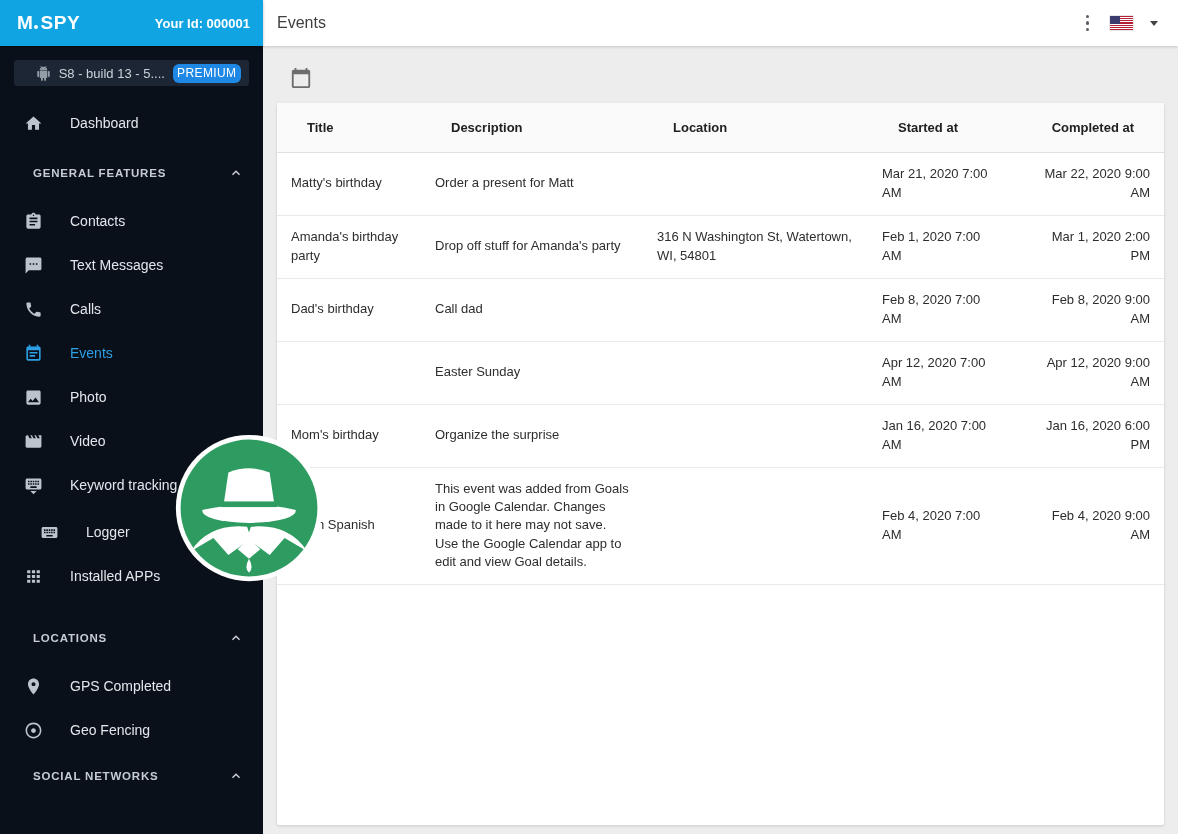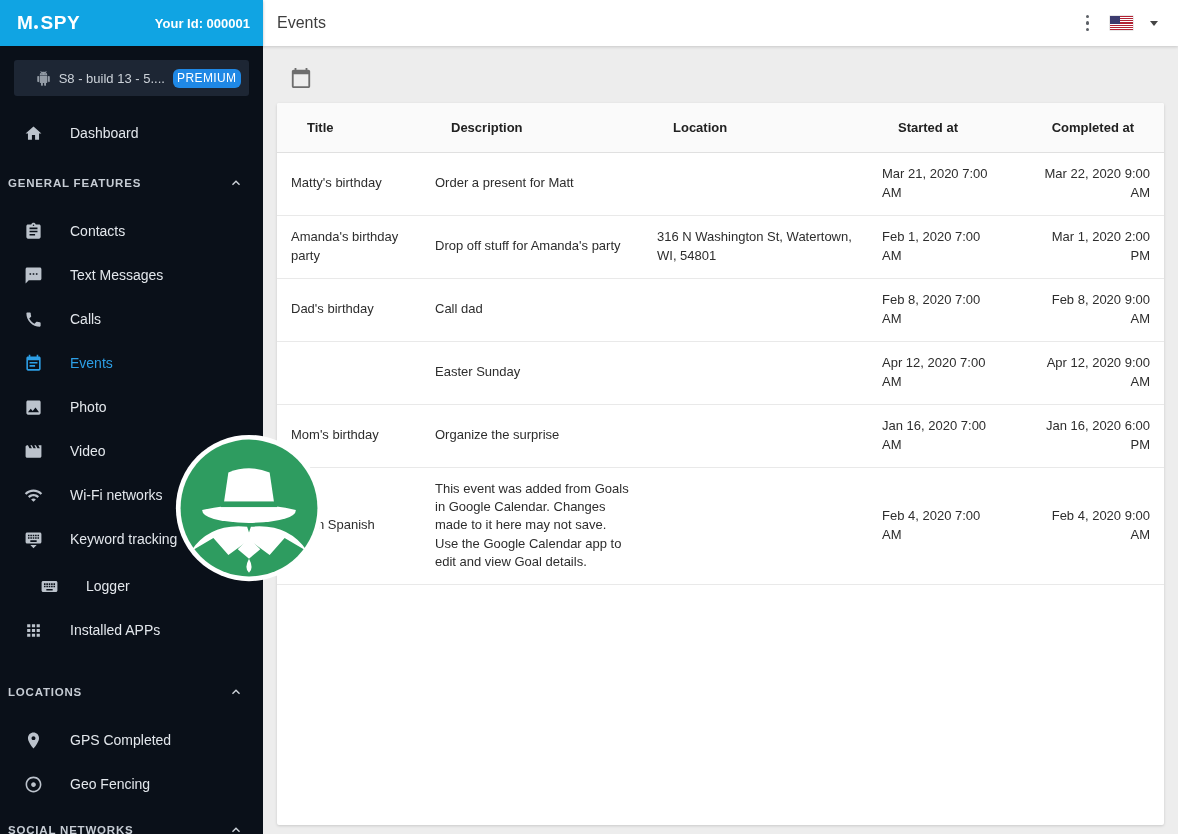--- a/index.html
+++ b/index.html
@@ -23,37 +23,37 @@
   .kebab i { width:3.5px; height:3.5px; background:#5c6066; border-radius:50%; }
   .flag { position:relative; width:23px; height:14px;
           background:repeating-linear-gradient(180deg,#b22234 0 1.1px,#fff 1.1px 2.16px);
           box-shadow:0 0 0 .5px rgba(0,0,0,.18); }
   .flag i { position:absolute; left:0; top:0; width:10px; height:7.5px; background:#3c3b6e; }
   .caret { width:0; height:0; border-left:4.5px solid transparent; border-right:4.5px solid transparent;
            border-top:5px solid #454545; }
 
   
   .sidebar { position:absolute; left:0; top:46px; width:263px; height:788px; background:#0a1019; overflow:hidden; z-index:10; }
-  .device-card { margin:14px 14px 0; height:36px; background:#1d2634; border-radius:3px;
+  .device-card { margin:14px 14px 0; height:26px; background:#1d2634; border-radius:3px;
                  display:flex; align-items:center; padding:0 8px 0 22px; gap:0; cursor:pointer; }
   .device-card svg { width:15px; height:15px; fill:#949ca6; flex:none; }
   .device-name { color:#ccd2d9; font-size:13px; flex:1; text-align:center; white-space:nowrap; overflow:hidden; }
   .badge { background:#1f88e5; color:#fff; font-size:12px; font-weight:400; letter-spacing:.4px;
            padding:2.5px 4.5px; border-radius:6px; flex:none; }
 
   .nav { margin-top:15px; }
   .nav-item { height:44px; display:flex; align-items:center; padding:0 16px 0 24px; gap:27px; cursor:pointer; }
   .nav-item .nicon { width:19px; height:19px; color:#bcc3cc; flex:none; display:flex; }
   .nav-item .nicon svg { width:19px; height:19px; fill:currentColor; }
   .nav-item .nlabel { color:#e3e7ec; font-size:14px; }
   .nav-item.active .nicon { color:#2d9fe6; }
   .nav-item.active .nlabel { color:#2d9fe6; }
 
   .nav-section { height:40px; margin-top:8px; margin-bottom:6px; display:flex; align-items:center;
-                 justify-content:space-between; padding:0 19px 0 8px; cursor:pointer;gap:48px; }
+                 justify-content:space-between; padding:0 19px 0 33px; cursor:pointer;gap:48px; }
   .nav-section .slabel { color:#c6ccd4; font-size:11.5px; font-weight:700; letter-spacing:.8px; }
   .nav-section svg { width:16px; height:16px; fill:#cfd5dc; }
   .nav-section.tight { margin-top:20px; }
   .nav-section.cutoff { margin-top:4px; margin-bottom:0; }
   .gap-sm { margin-top:3px;padding-left:40px; }
 
   
   .main { position:absolute; left:263px; top:46px; right:0; bottom:0; background:#ededed; }
   .cal-btn { position:absolute; left:27px; top:21px; width:24px; height:24px; color:#6d6d6d; cursor:pointer; }
   .cal-btn svg { width:22px; height:22px; fill:currentColor; }
@@ -178,28 +178,20 @@
 
       <div class="nav-item">
         <span class="nicon">
             <svg viewBox="0 0 24 24">
               <path d="M18 4l2 4h-3l-2-4h-2l2 4h-3l-2-4H8l2 4H7L5 4H4c-1.1 0-1.99.9-1.99 2L2 18c0 1.1.9 2 2 2h16c1.1 0 2-.9 2-2V4h-4z"></path>
             </svg>
           </span>
         <span class="nlabel">Video</span>
       </div>
 
-      <div class="nav-item">
-        <span class="nicon">
-            <svg viewBox="0 0 24 24">
-              <path d="M1 9l2 2c4.97-4.97 13.03-4.97 18 0l2-2C16.93 2.93 7.08 2.93 1 9zm8 8l3 3 3-3c-1.65-1.66-4.34-1.66-6 0zm-4-4l2 2c2.76-2.76 7.24-2.76 10 0l2-2C15.14 9.14 8.87 9.14 5 13z"></path>
-            </svg>
-          </span>
-        <span class="nlabel">Wi-Fi networks</span>
-      </div>
 
       <div class="nav-item">
         <span class="nicon">
             <svg viewBox="0 0 24 24">
               <path d="M20 3H4c-1.1 0-1.99.9-1.99 2L2 15c0 1.1.9 2 2 2h16c1.1 0 2-.9 2-2V5c0-1.1-.9-2-2-2zm-9 3h2v2h-2V6zm0 3h2v2h-2V9zM8 6h2v2H8V6zm0 3h2v2H8V9zM7 11H5V9h2v2zm0-3H5V6h2v2zm9 7H8v-2h8v2zm0-4h-2V9h2v2zm0-3h-2V6h2v2zm3 3h-2V9h2v2zm0-3h-2V6h2v2zm-7 15l4-4H8l4 4z"></path>
             </svg>
           </span>
         <span class="nlabel">Keyword tracking</span>
       </div>
 

